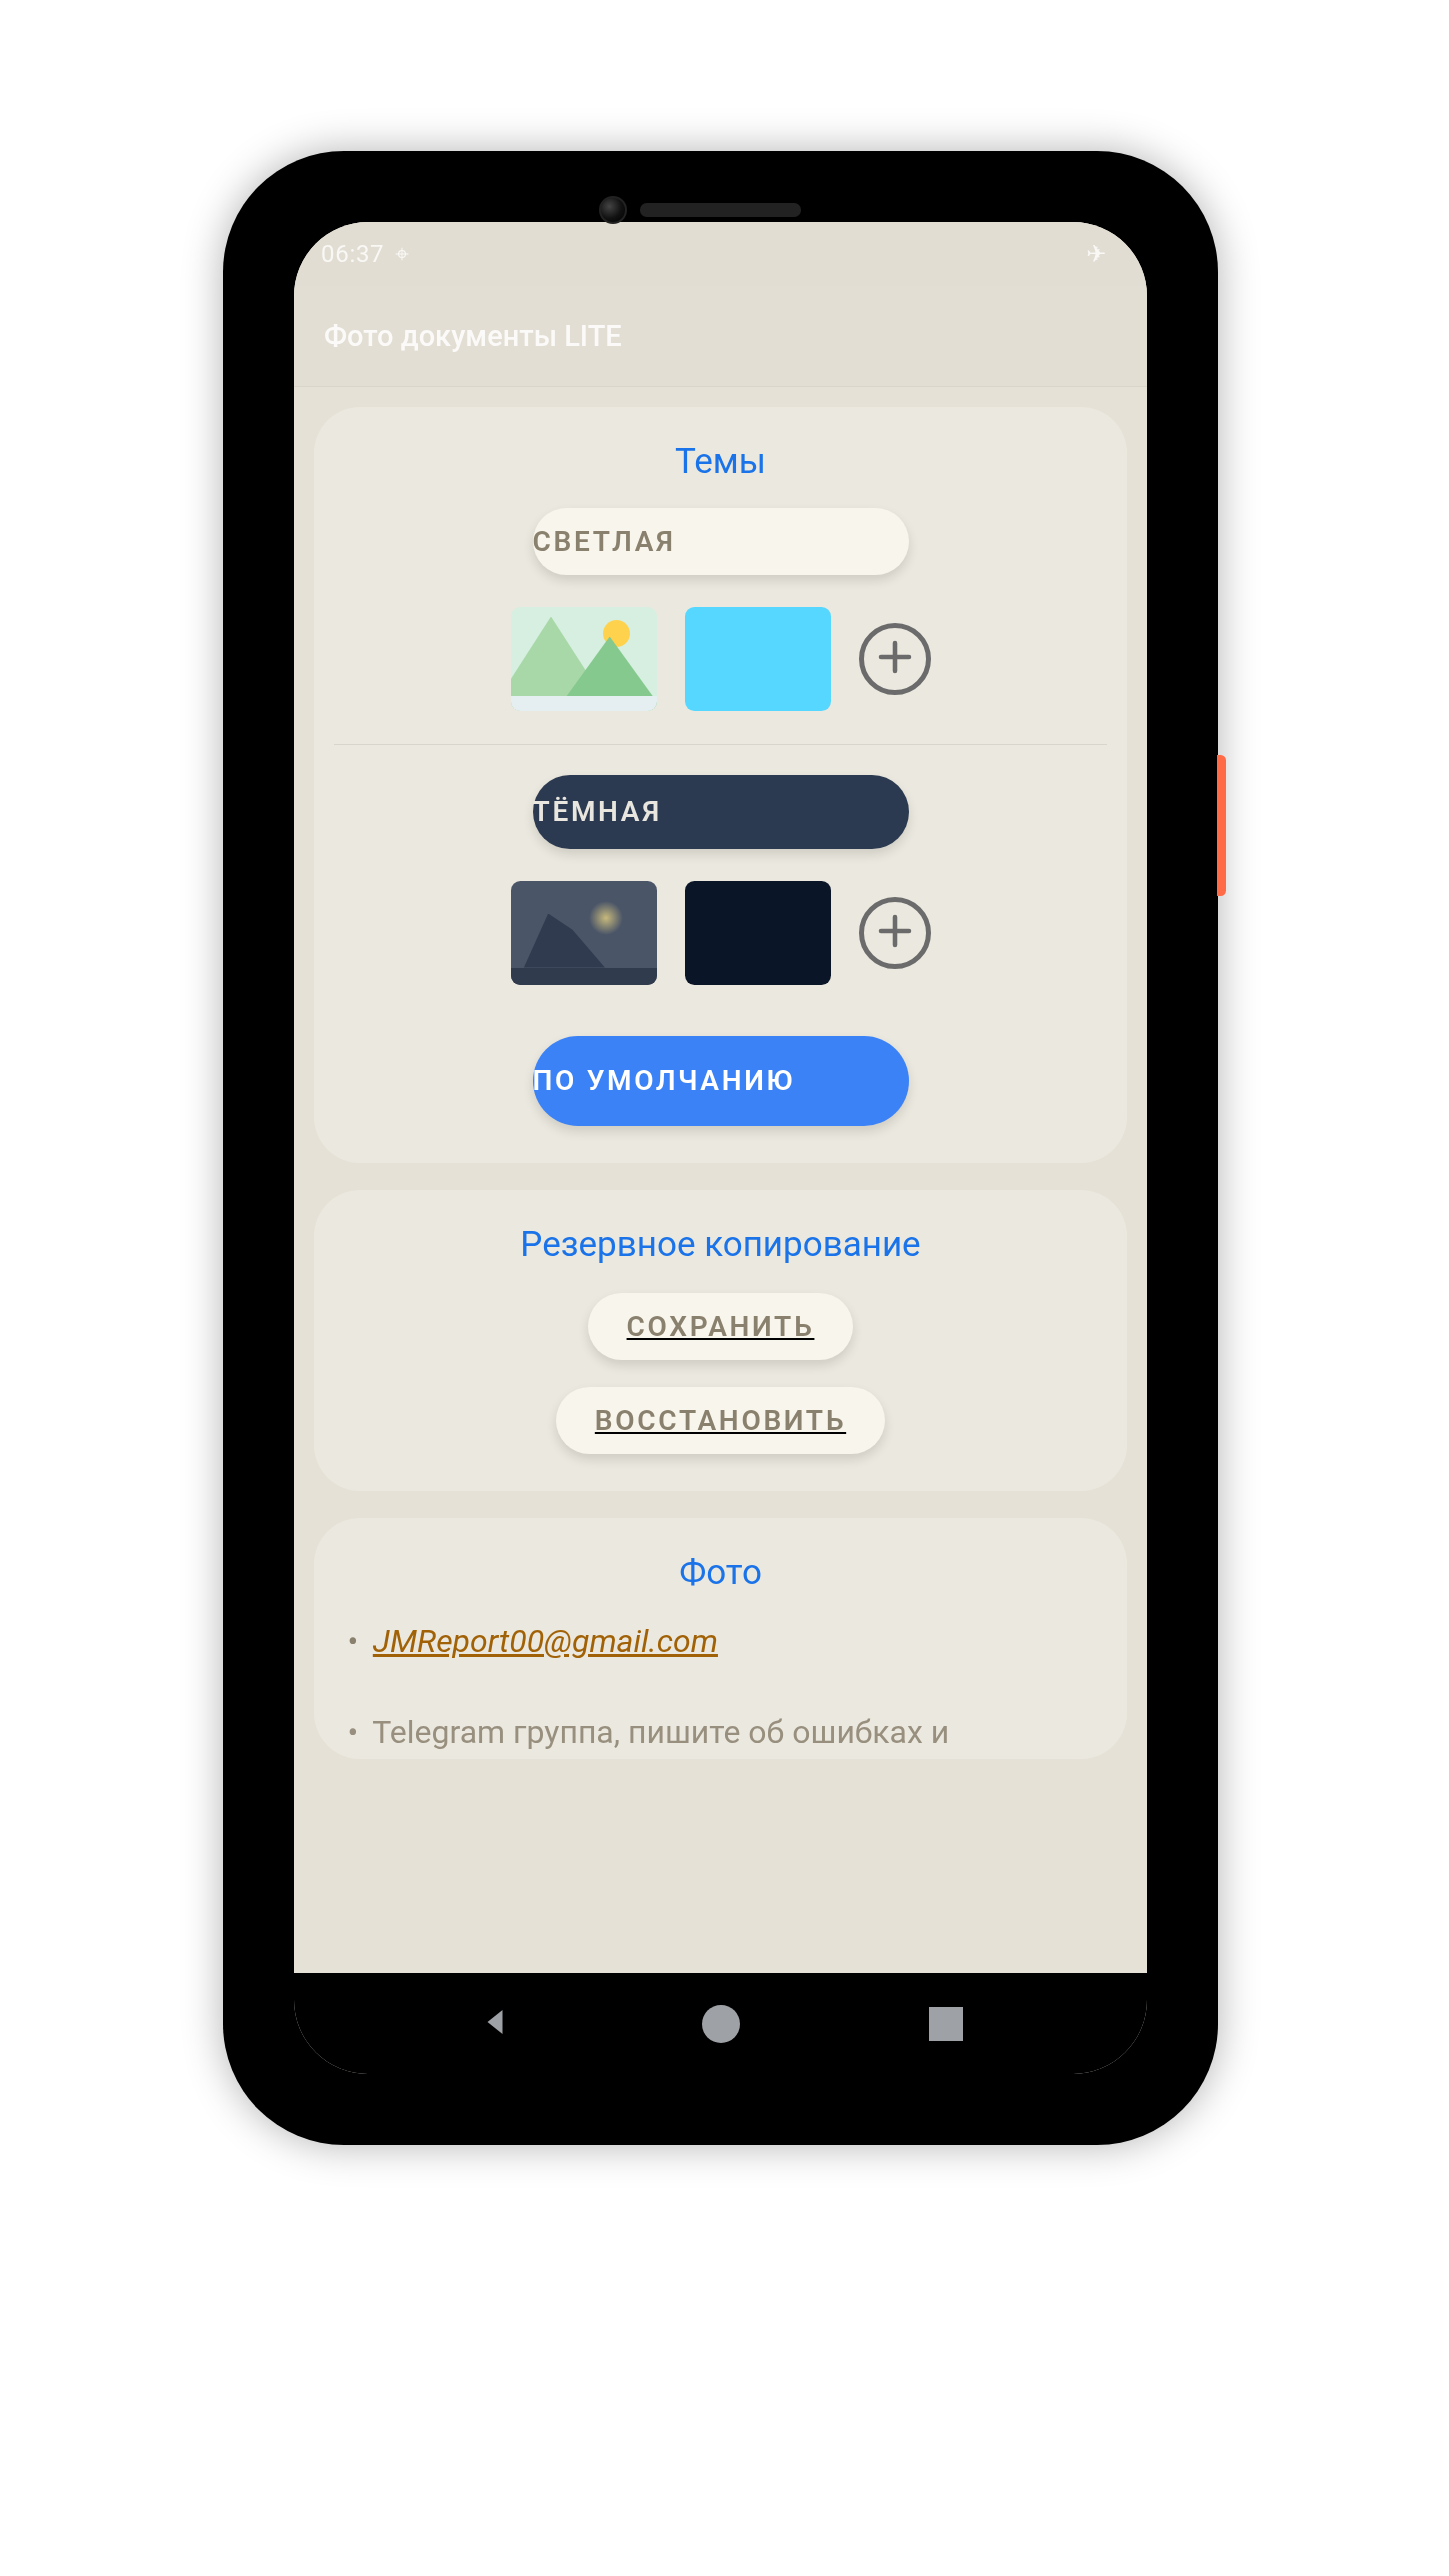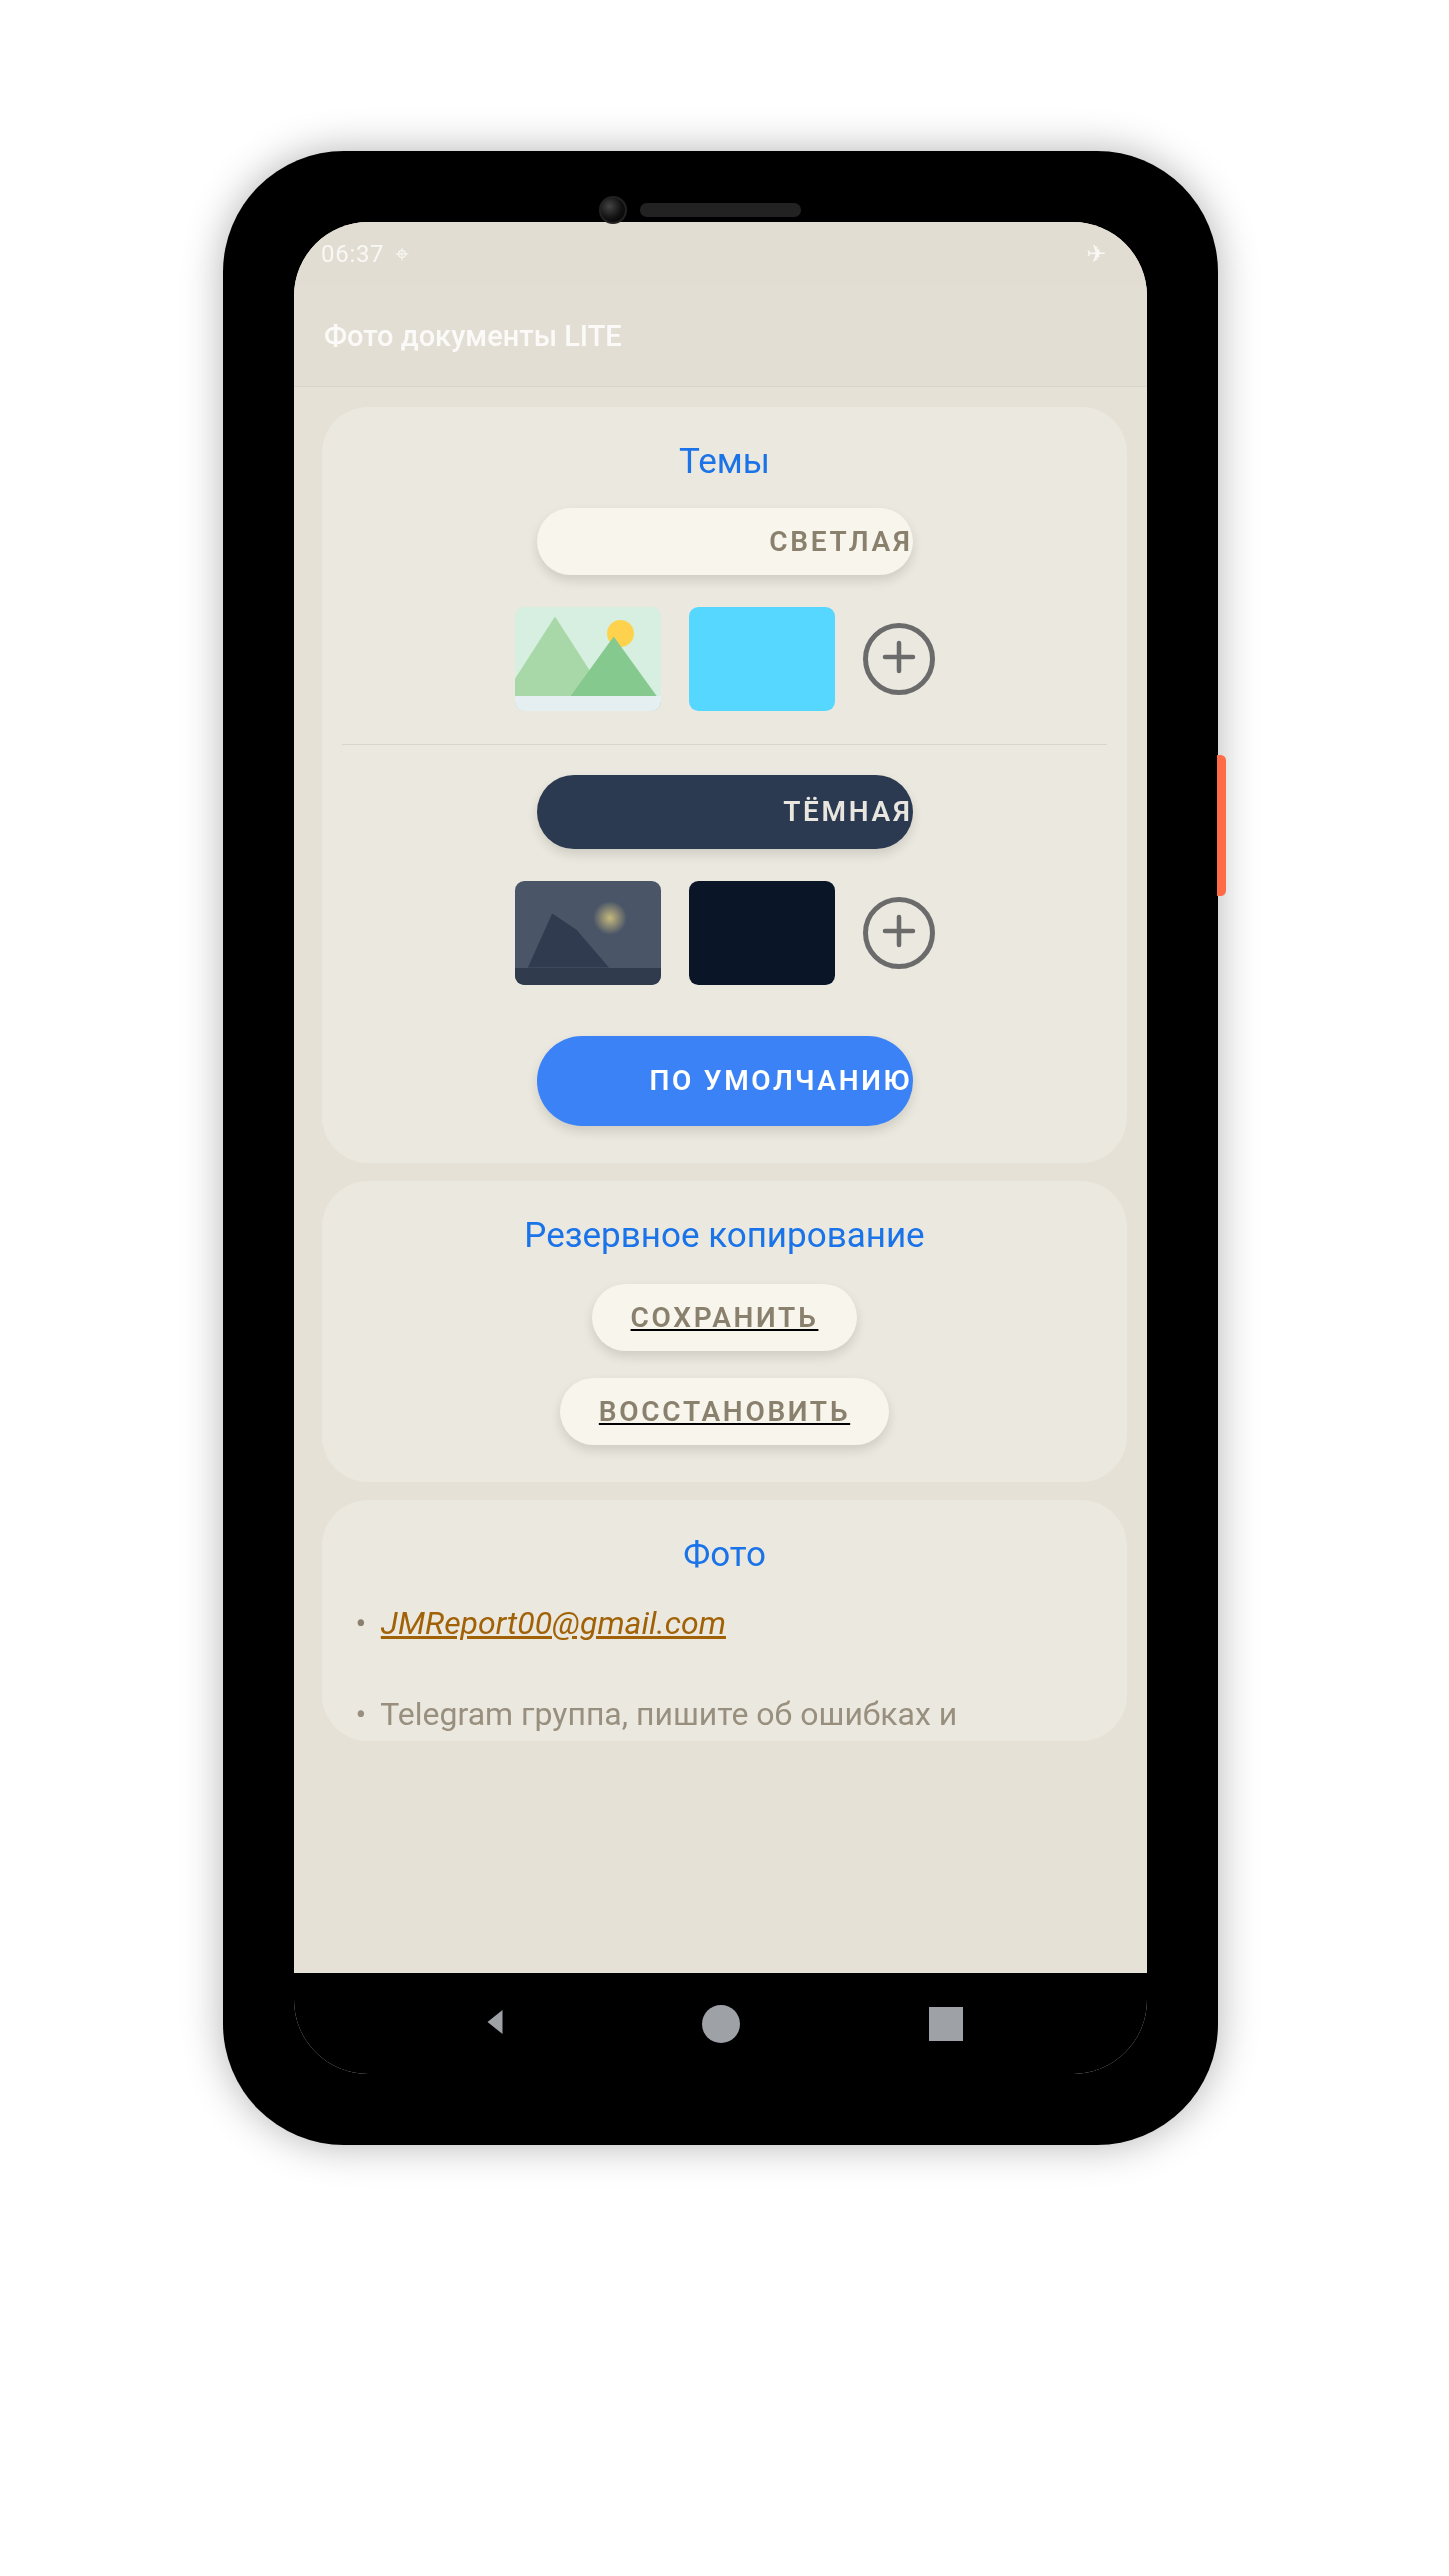--- a/index.html
+++ b/index.html
@@ -104,24 +104,24 @@
     font-size: 29px;
     font-weight: 500;
     color: rgba(255,255,255,0.85);
   }
 
   
   .content {
     flex: 1;
     overflow: hidden;
     background: #e5e1d7;
-    padding: 20px 20px 0 28px;
+    padding: 20px 20px 0 20px;
     display: flex;
     flex-direction: column;
-    gap: 18px;
+    gap: 27px;
   }
 
   .card {
     background: #ebe8df;
     border-radius: 46px;
     padding: 34px 20px 37px 20px;
     display: flex;
     flex-direction: column;
     align-items: center;
   }
@@ -135,21 +135,21 @@
 
   
   .pill {
     border-radius: 67px;
     font-size: 28px;
     font-weight: 600;
     letter-spacing: 2.7px;
     text-align: center;
     display: flex;
     align-items: center;
-    justify-content: flex-end;
+    justify-content: flex-start;
     box-shadow: 0 5.4px 10.7px rgba(0,0,0,0.12);
   }
   .pill-light {
     width: 376px; height: 67px;
     background: #f8f5ec;
     color: #8a806e;
   }
   .pill-dark {
     width: 376px; height: 74px;
     background: #2b3a50;

